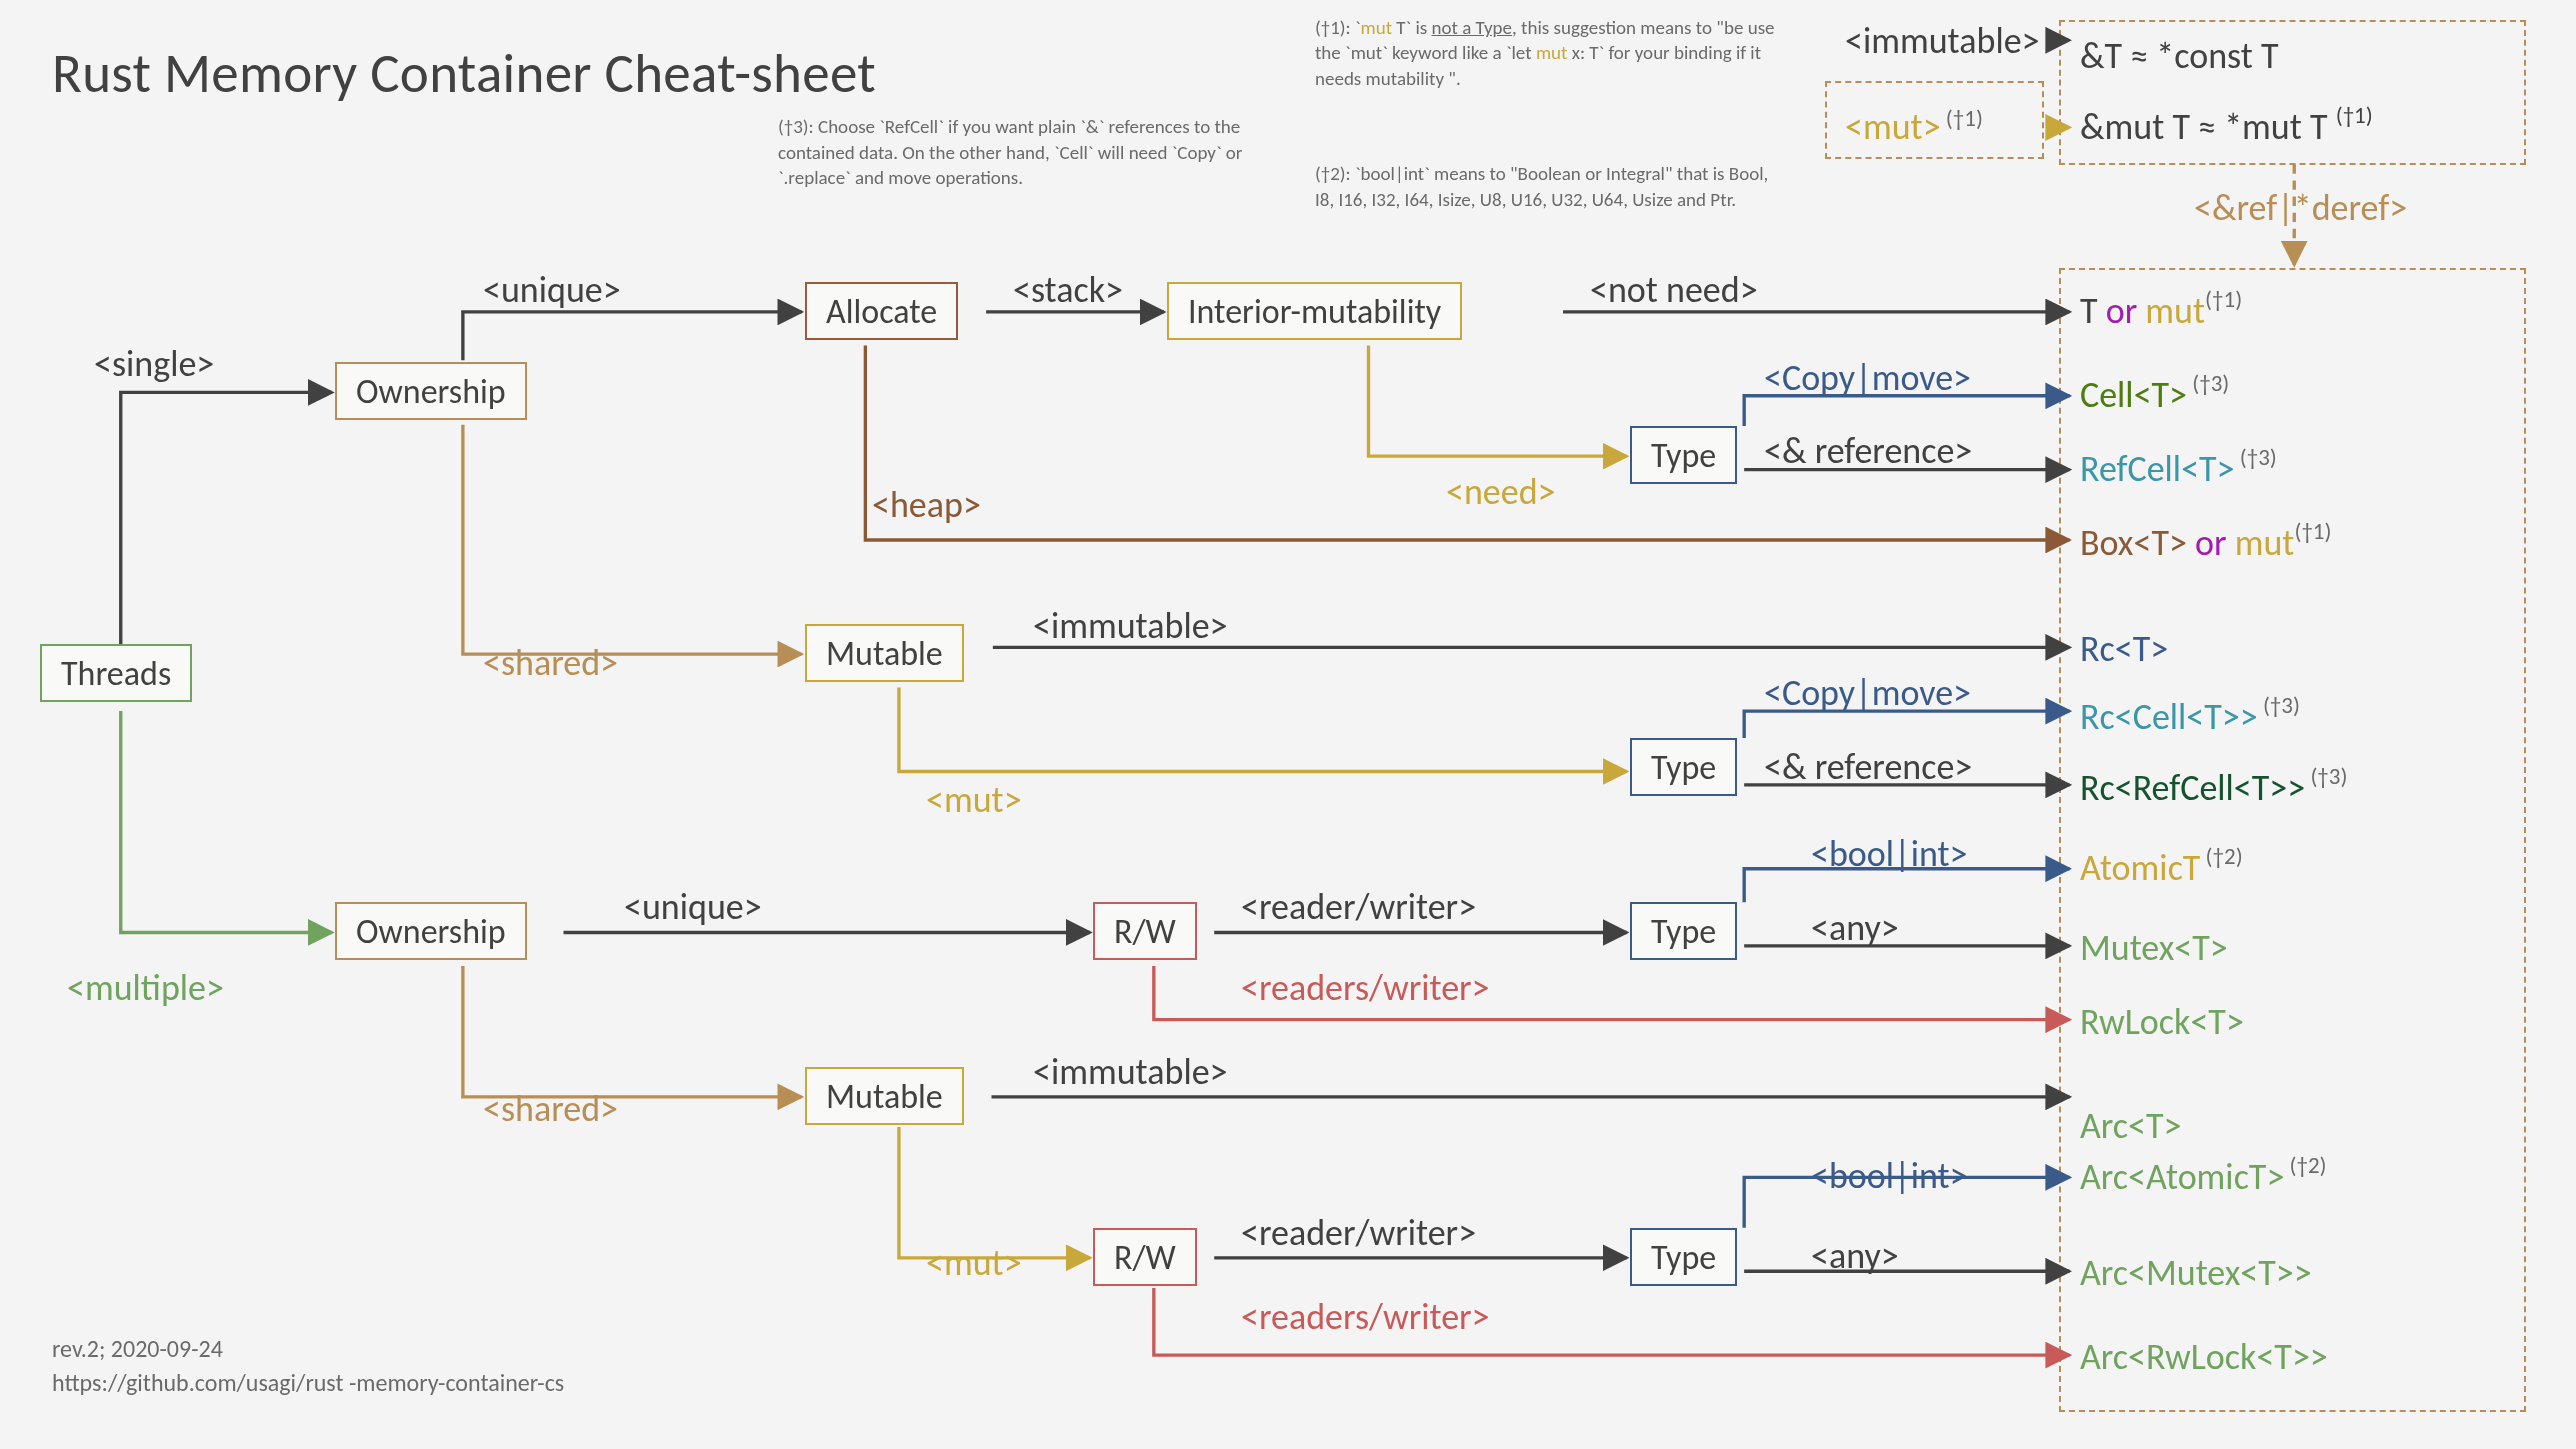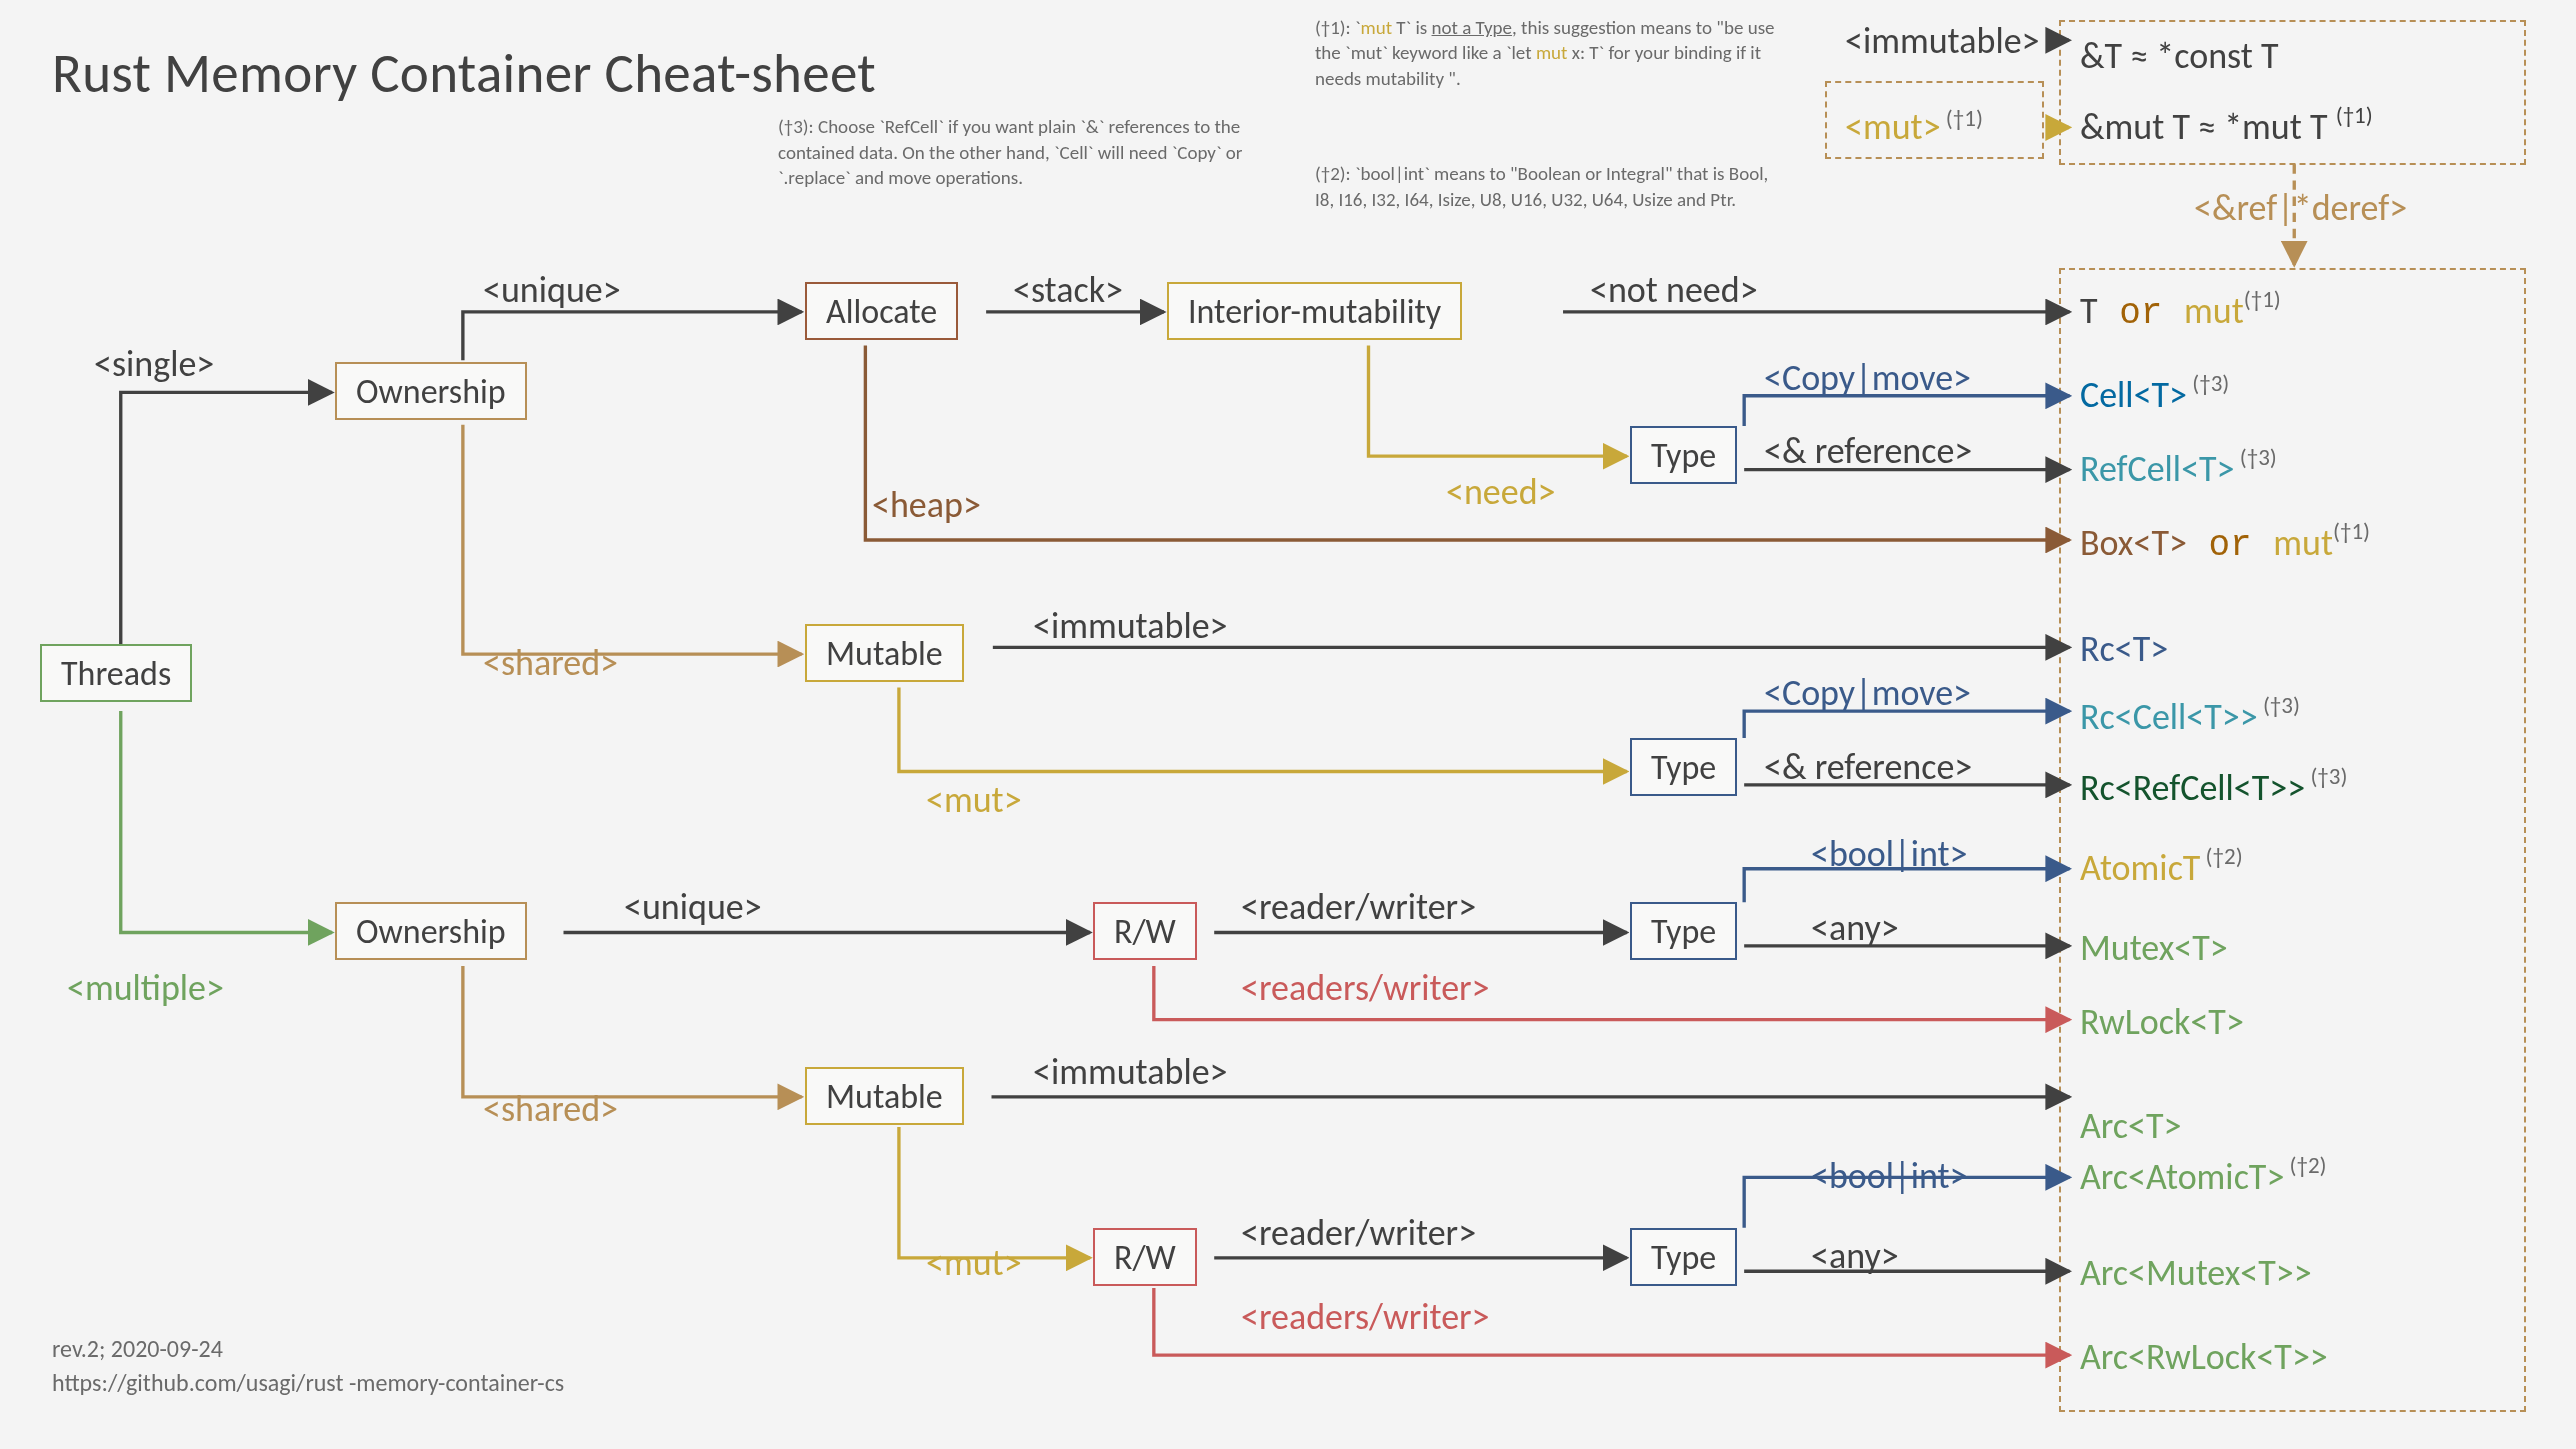--- a/index.html
+++ b/index.html
@@ -48,21 +48,21 @@
     position: absolute;
     font-size: 36px;
     white-space: nowrap;
   }
   .result {
     position: absolute;
     font-size: 36px;
     white-space: nowrap;
   }
   .result .sup { font-size: 23px; vertical-align: super; position: relative; top: -2.7px; }
-  .result .or { color: #a16207; font-family: Liberation Mono, monospace; }
+  .result .or { color: #a21caf; }
   .footer {
     position: absolute;
     font-size: 24px;
     color: #6a6a6a;
     line-height: 1.4;
   }
   .dash-box {
     position: absolute;
     border: 2.7px dashed #b78f56;
   }
@@ -164,21 +164,21 @@
   <div class="edge-label" style="left:1811px; top:1154px; color:#3a5a8a;">&lt;bool|int&gt;</div>
   <div class="edge-label" style="left:1811px; top:1234px; color:#414141;">&lt;any&gt;</div>
 
   <div class="edge-label" style="left:1241px; top:1211px; color:#414141;">&lt;reader/writer&gt;</div>
   <div class="edge-label" style="left:1241px; top:1295px; color:#c95a5a;">&lt;readers/writer&gt;</div>
 
   <div class="result" style="left:2080px; top:288px;">
     <span style="color:#414141">T</span><span class="or"> or </span><span style="color:#c8a83a">mut</span><span class="sup" style="color:#6a6a6a">(†1)</span>
   </div>
   <div class="result" style="left:2080px; top:372px;">
-    <span style="color:#0369a1">Cell&lt;T&gt;</span><span class="sup" style="color:#6a6a6a"> </span><span class="sup" style="color:#6a6a6a">(†3)</span>
+    <span style="color:#4d7c0f">Cell&lt;T&gt;</span><span class="sup" style="color:#6a6a6a"> </span><span class="sup" style="color:#6a6a6a">(†3)</span>
   </div>
   <div class="result" style="left:2080px; top:446px;">
     <span style="color:#3b97a8">RefCell&lt;T&gt;</span><span class="sup" style="color:#6a6a6a"> </span><span class="sup" style="color:#6a6a6a">(†3)</span>
   </div>
   <div class="result" style="left:2080px; top:520px;">
     <span style="color:#8a5a36">Box&lt;T&gt;</span><span class="or"> or </span><span style="color:#c8a83a">mut</span><span class="sup" style="color:#6a6a6a">(†1)</span>
   </div>
   <div class="result" style="left:2080px; top:627px; color:#3a5a8a;">Rc&lt;T&gt;</div>
   <div class="result" style="left:2080px; top:694px;">
     <span style="color:#3b97a8">Rc&lt;Cell&lt;T&gt;&gt;</span><span class="sup" style="color:#6a6a6a"> </span><span class="sup" style="color:#6a6a6a">(†3)</span>

